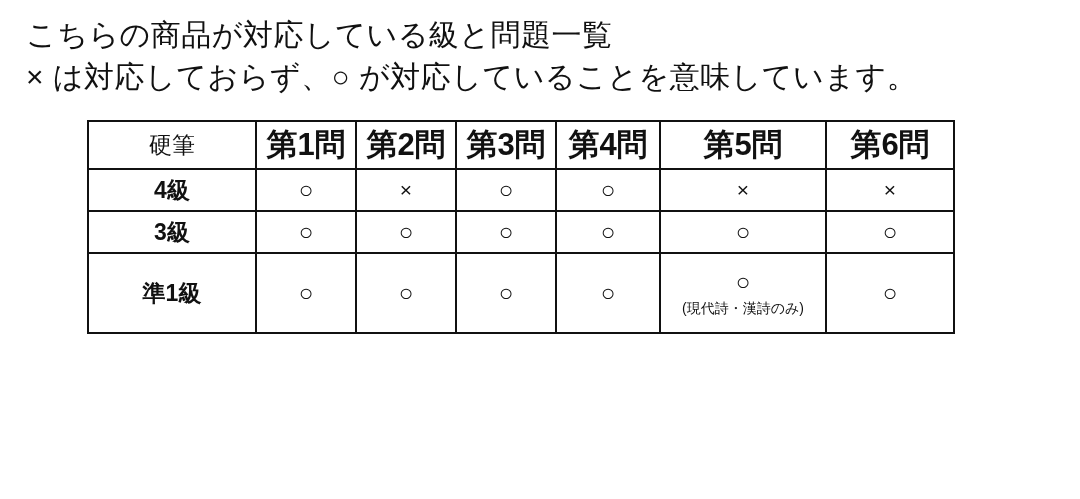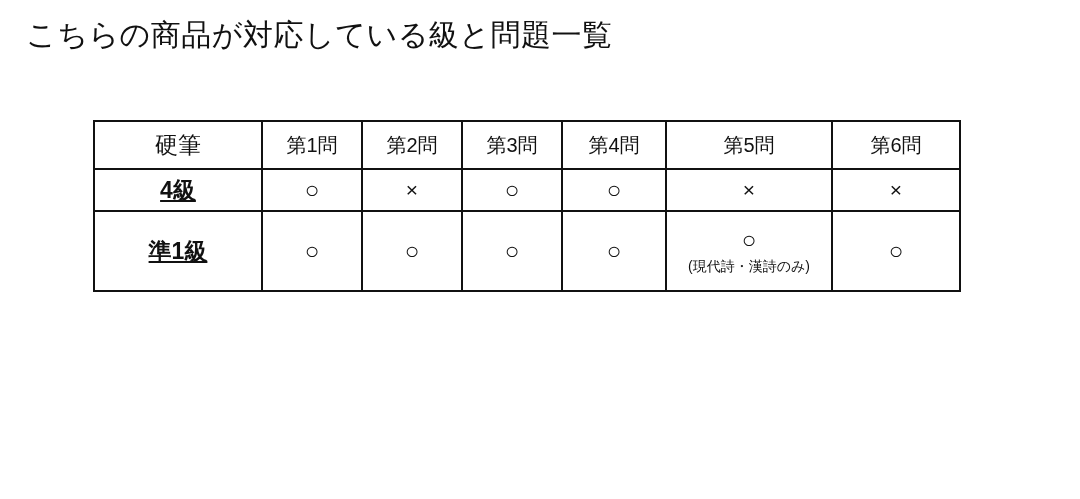--- a/index.html
+++ b/index.html
@@ -25,21 +25,21 @@
   }
   .heading-line {
     font-size: 30px;
     line-height: 42px;
     letter-spacing: 0.5px;
     white-space: nowrap;
     color: #111111;
   }
   .table-wrap {
     position: absolute;
-    left: 93px;
+    left: 87px;
     top: 120px;
     width: 866px;
   }
   table.grid {
     border-collapse: collapse;
     width: 866px;
     table-layout: fixed;
     background: #ffffff;
   }
   table.grid th,
@@ -53,31 +53,30 @@
   col.c0 { width: 168px; }
   col.c1 { width: 100px; }
   col.c2 { width: 100px; }
   col.c3 { width: 100px; }
   col.c4 { width: 104px; }
   col.c5 { width: 166px; }
   col.c6 { width: 128px; }
 
   thead th {
     height: 46px;
-    font-size: 20px;
-    font-weight: normal;
+    font-size: 31px;
+    font-weight: bold;
   }
   thead th.corner {
     font-weight: normal;
     font-size: 23px;
   }
   tbody th.rowhead {
     font-size: 23px;
     font-weight: bold;
-    text-decoration: underline;
   }
   tr.short th.rowhead,
   tr.short td { height: 40px; }
   tr.tall th.rowhead,
   tr.tall td { height: 78px; }
 
   .mark {
     font-size: 23px;
     line-height: 1;
     display: inline-block;
@@ -102,20 +101,21 @@
     color: #111111;
   }
 </style>
 </head>
 <body>
 
 <div class="page">
 
   <div class="heading">
     <div class="heading-line">こちらの商品が対応している級と問題一覧</div>
+    <div class="heading-line">× は対応しておらず、○ が対応していることを意味しています。</div>
   </div>
 
   <div class="table-wrap">
     <table class="grid">
       <colgroup>
         <col class="c0">
           <col class="c1">
           <col class="c2">
           <col class="c3">
           <col class="c4">
@@ -138,20 +138,29 @@
         <tr class="short">
           <th class="rowhead">4級</th>
           <td><span class="mark circle">○</span></td>
           <td><span class="mark cross">×</span></td>
           <td><span class="mark circle">○</span></td>
           <td><span class="mark circle">○</span></td>
           <td><span class="mark cross">×</span></td>
           <td><span class="mark cross">×</span></td>
         </tr>
 
+        <tr class="short">
+          <th class="rowhead">3級</th>
+          <td><span class="mark circle">○</span></td>
+          <td><span class="mark circle">○</span></td>
+          <td><span class="mark circle">○</span></td>
+          <td><span class="mark circle">○</span></td>
+          <td><span class="mark circle">○</span></td>
+          <td><span class="mark circle">○</span></td>
+        </tr>
 
 
 
         <tr class="tall">
           <th class="rowhead">準1級</th>
           <td><span class="mark circle">○</span></td>
           <td><span class="mark circle">○</span></td>
           <td><span class="mark circle">○</span></td>
           <td><span class="mark circle">○</span></td>
           <td>

